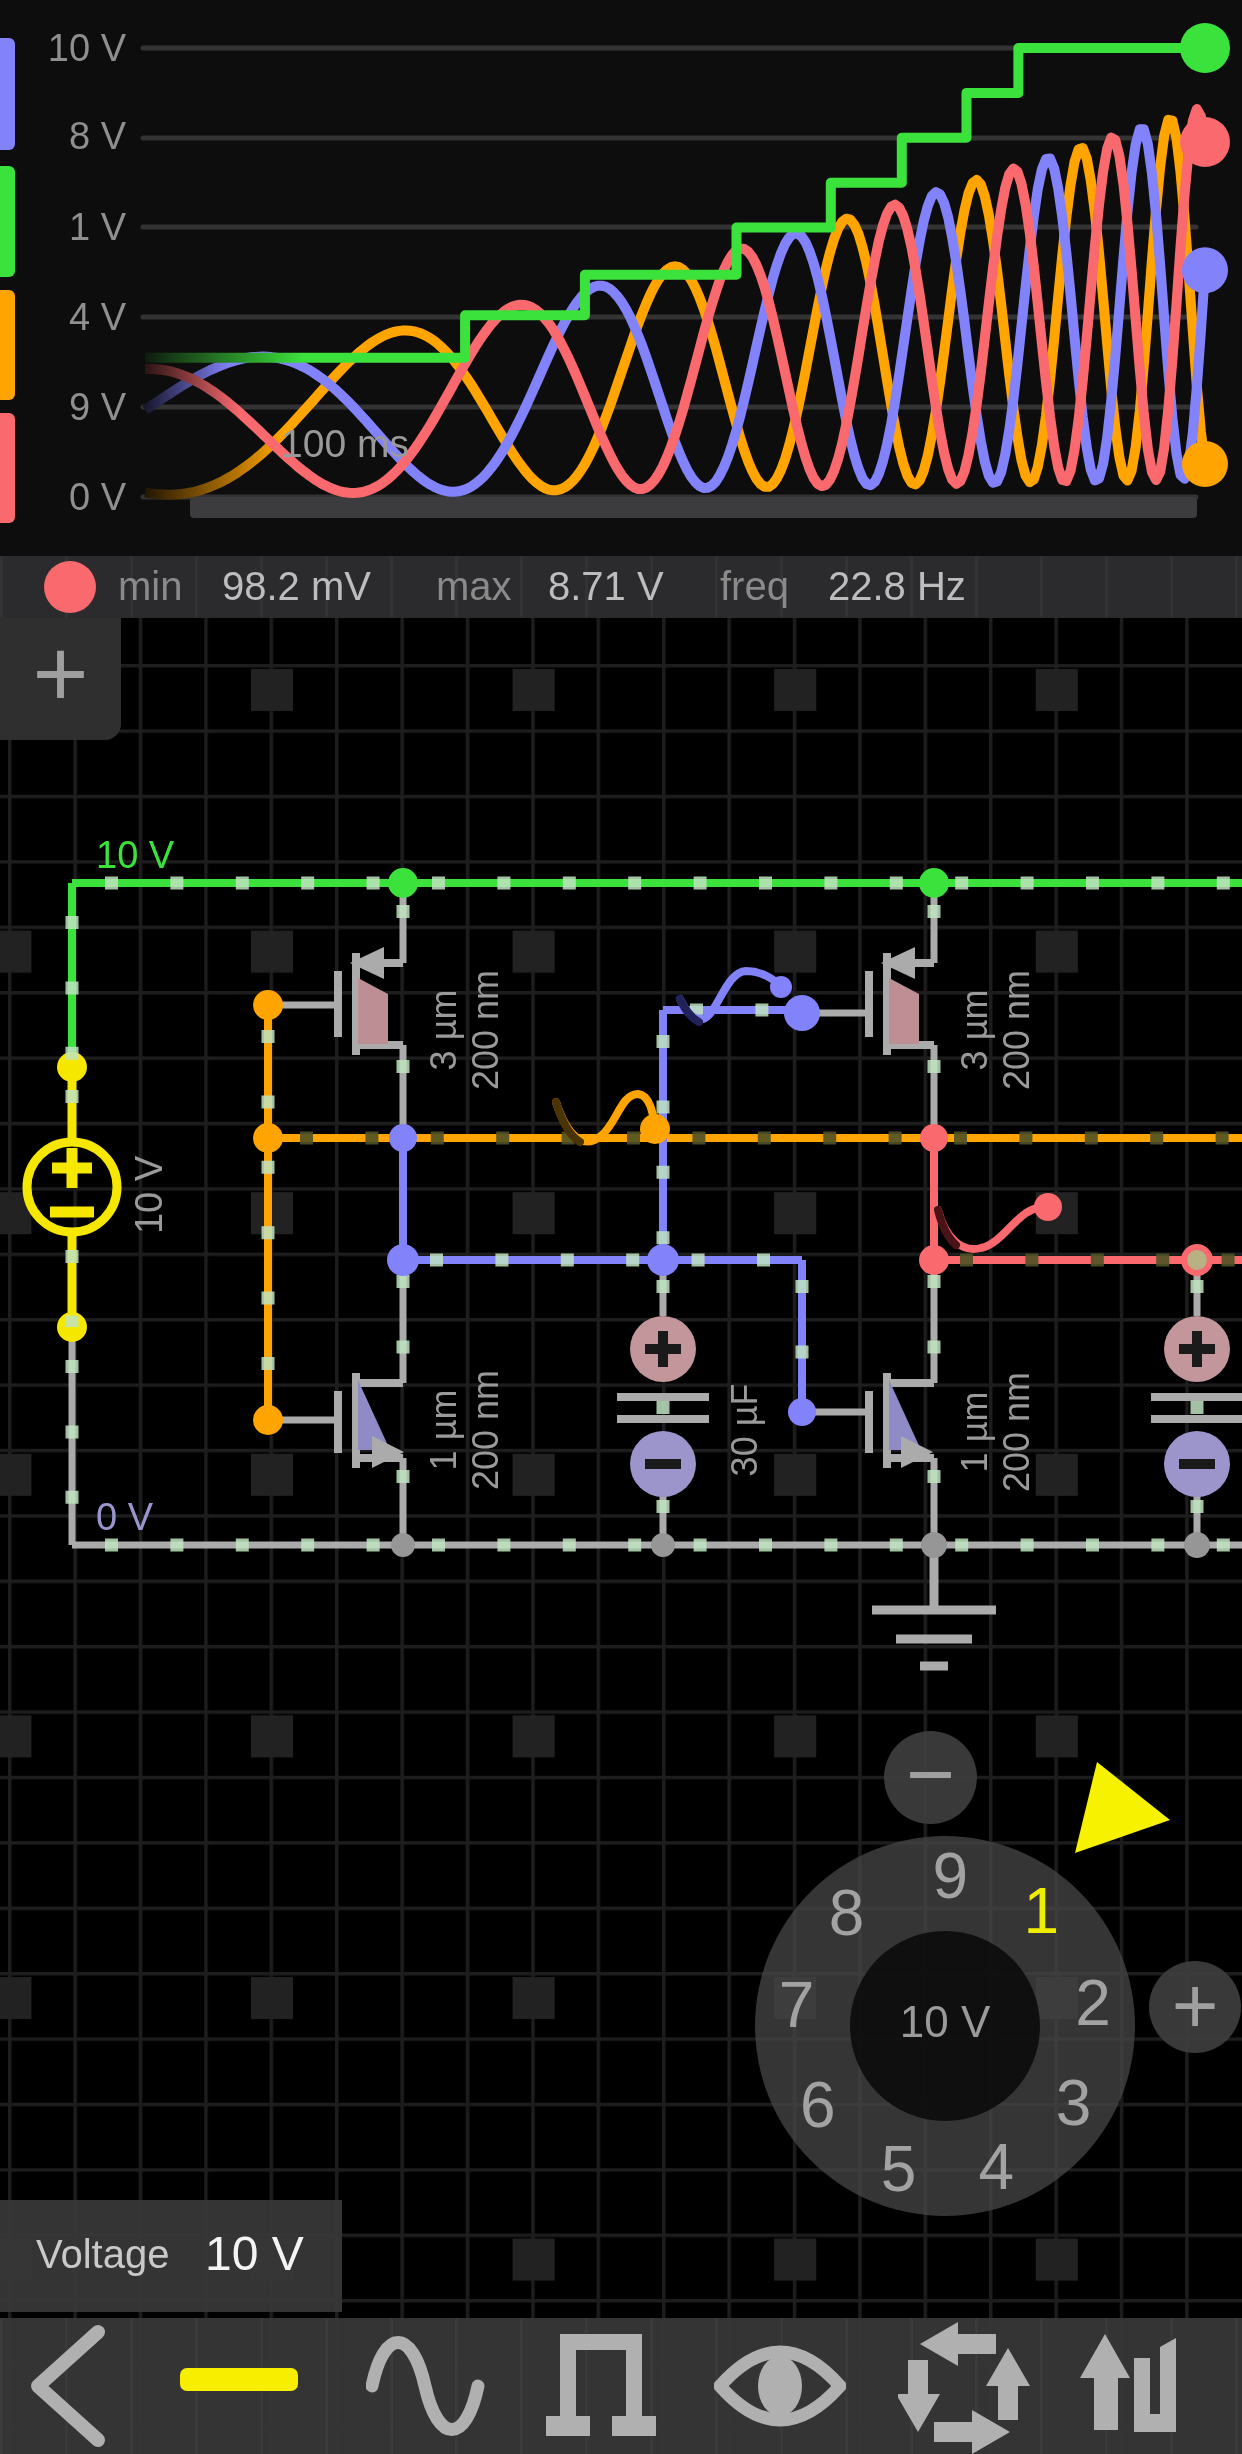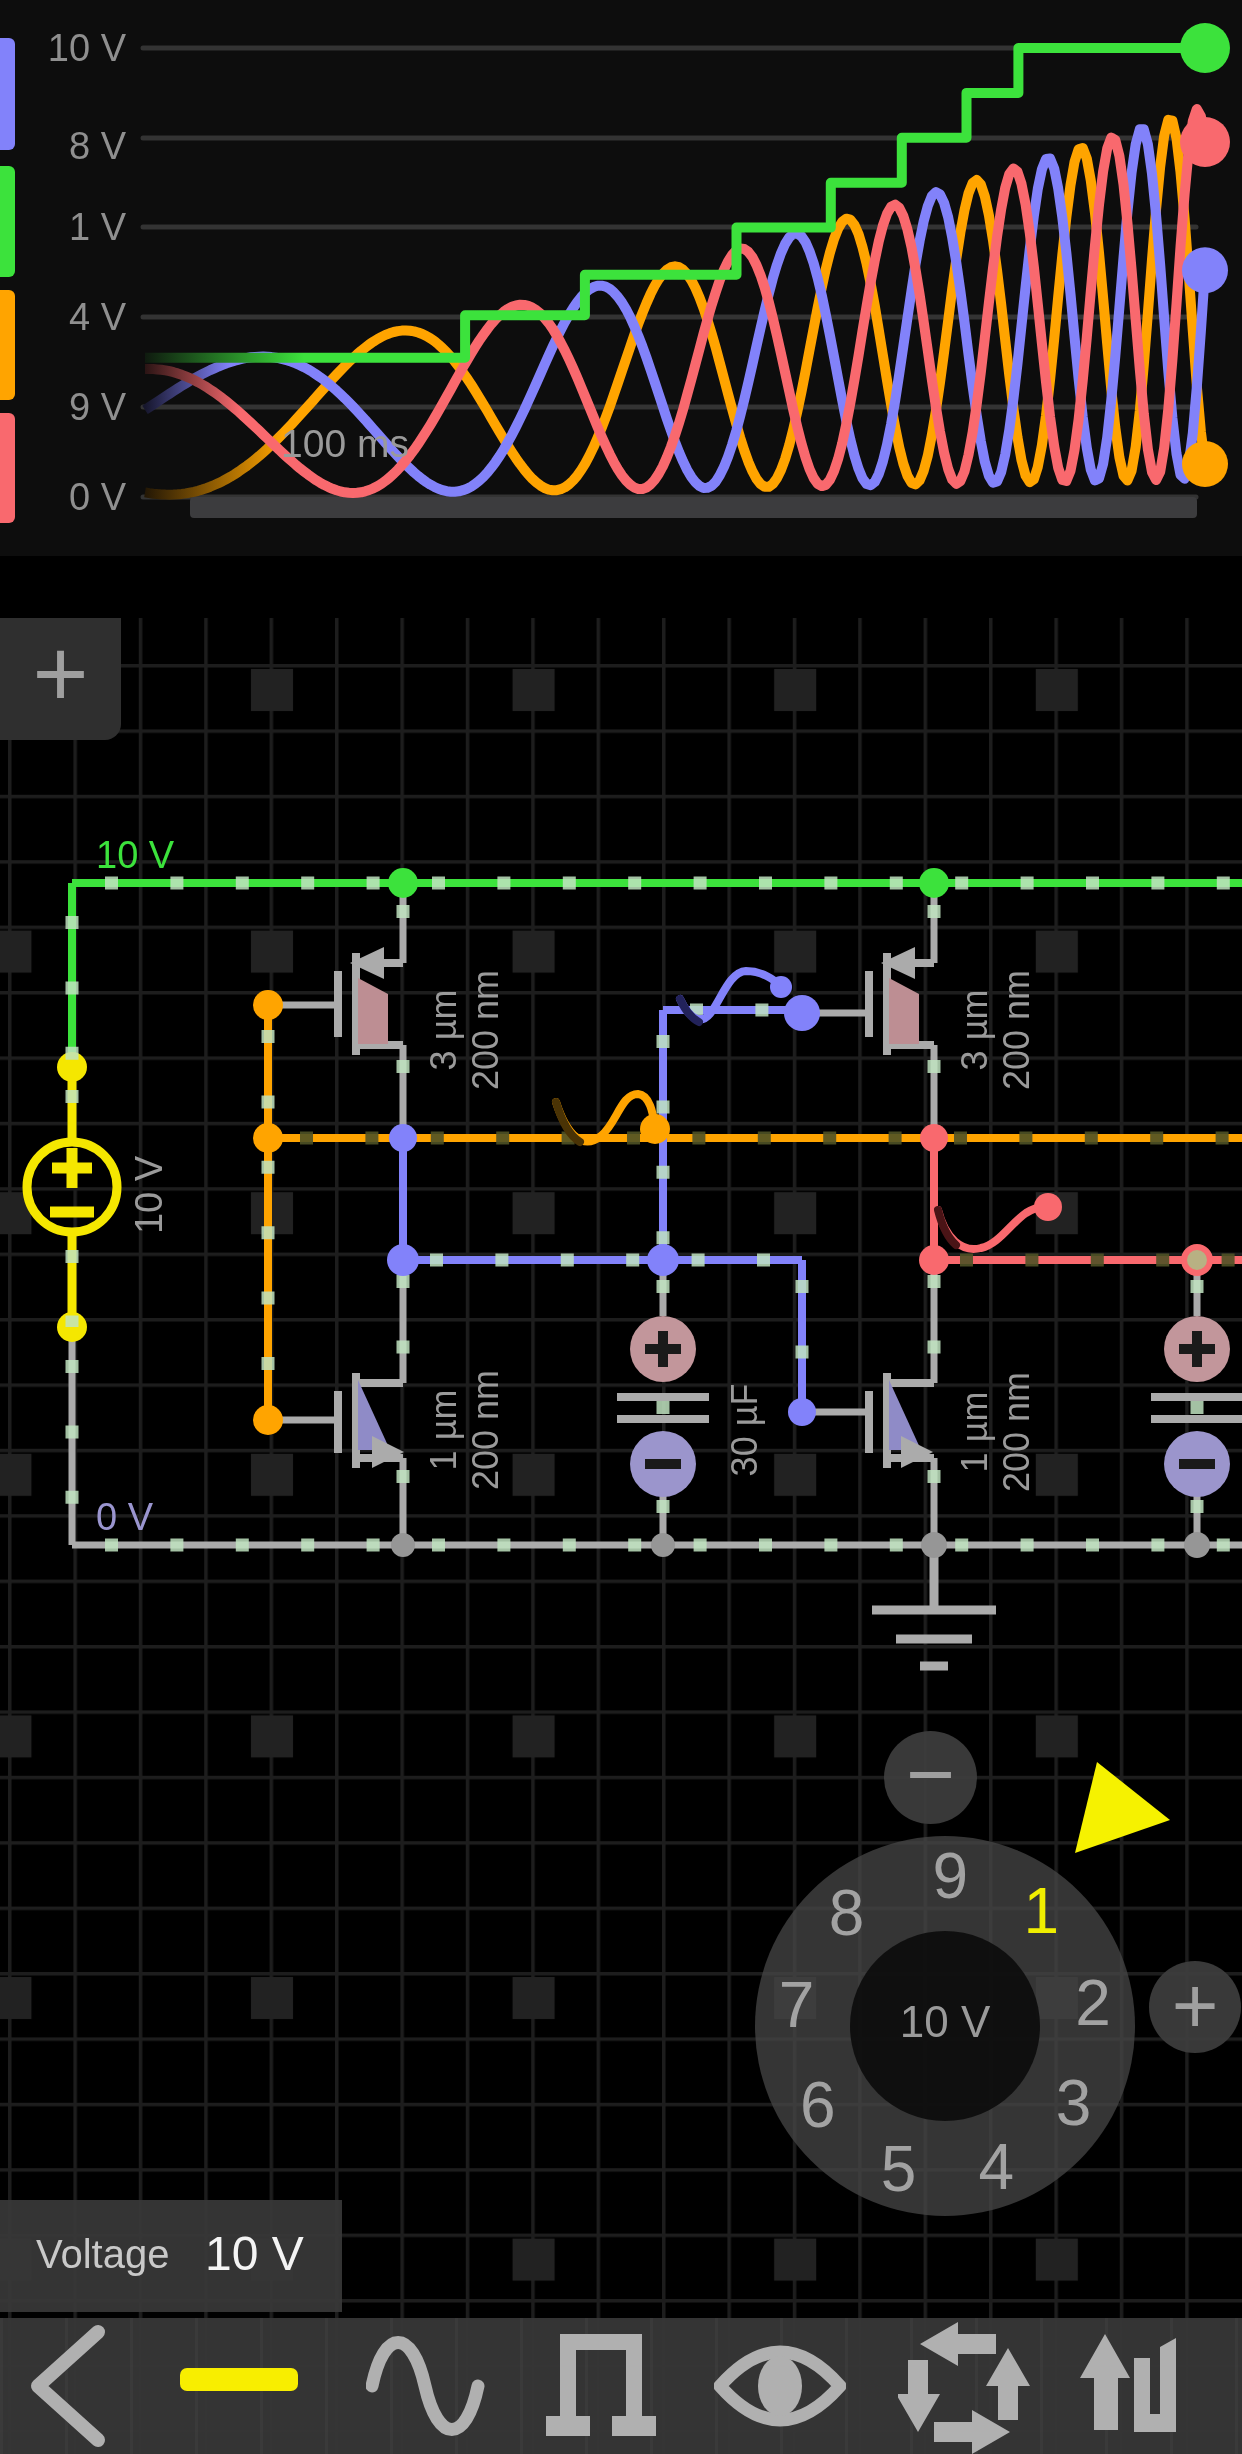--- a/index.html
+++ b/index.html
@@ -87,33 +87,42 @@
       <path id="wave-blue" d="M145.0,409.9 L149.1,407.2 L153.2,404.5 L157.2,401.8 L161.3,399.1 L165.4,396.4 L169.5,393.7 L173.5,391.1 L177.6,388.5 L181.7,385.9 L185.8,383.4 L189.8,381.0 L193.9,378.7 L198.0,376.4 L202.1,374.2 L206.2,372.1 L210.2,370.1 L214.3,368.3 L218.4,366.5 L222.5,364.9 L226.5,363.3 L230.6,362.0 L234.7,360.7 L238.8,359.6 L242.8,358.7 L246.9,357.9 L251.0,357.3 L255.1,356.9 L259.2,356.7 L263.2,356.6 L267.3,356.7 L271.4,357.1 L275.5,357.6 L279.5,358.3 L283.6,359.3 L287.7,360.4 L291.8,361.8 L295.8,363.4 L299.9,365.2 L304.0,367.2 L308.1,369.4 L312.2,371.8 L316.2,374.5 L320.3,377.3 L324.4,380.3 L328.5,383.6 L332.5,387.0 L336.6,390.6 L340.7,394.4 L344.8,398.3 L348.8,402.3 L352.9,406.5 L357.0,410.9 L361.1,415.3 L365.2,419.8 L369.2,424.4 L373.3,429.0 L377.4,433.6 L381.5,438.3 L385.5,442.9 L389.6,447.5 L393.7,452.0 L397.8,456.4 L401.8,460.7 L405.9,464.8 L410.0,468.7 L414.1,472.5 L418.2,476.0 L422.2,479.2 L426.3,482.1 L430.4,484.7 L434.5,486.9 L438.5,488.8 L442.6,490.2 L446.7,491.2 L450.8,491.7 L454.8,491.7 L458.9,491.3 L463.0,490.2 L467.1,488.7 L471.2,486.6 L475.2,483.9 L479.3,480.6 L483.4,476.8 L487.5,472.4 L491.5,467.4 L495.6,461.9 L499.7,455.9 L503.8,449.3 L507.8,442.3 L511.9,434.8 L516.0,426.9 L520.1,418.6 L524.2,410.1 L528.2,401.2 L532.3,392.2 L536.4,383.1 L540.5,373.9 L544.5,364.7 L548.6,355.6 L552.7,346.7 L556.8,338.1 L560.8,329.8 L564.9,322.0 L569.0,314.7 L573.1,308.1 L577.2,302.1 L581.2,297.0 L585.3,292.7 L589.4,289.4 L593.5,287.1 L597.5,285.8 L601.6,285.7 L605.7,286.7 L609.8,288.9 L613.8,292.3 L617.9,296.8 L622.0,302.5 L626.1,309.3 L630.2,317.2 L634.2,326.1 L638.3,335.9 L642.4,346.4 L646.5,357.7 L650.5,369.5 L654.6,381.6 L658.7,394.0 L662.8,406.4 L666.8,418.6 L670.9,430.4 L675.0,441.7 L679.1,452.2 L683.2,461.7 L687.2,470.0 L691.3,476.9 L695.4,482.3 L699.5,486.0 L703.5,487.9 L707.6,487.8 L711.7,485.7 L715.8,481.6 L719.8,475.3 L723.9,467.1 L728.0,456.9 L732.1,444.8 L736.2,431.1 L740.2,415.9 L744.3,399.5 L748.4,382.2 L752.5,364.2 L756.5,346.1 L760.6,328.0 L764.7,310.4 L768.8,293.8 L772.8,278.4 L776.9,264.8 L781.0,253.2 L785.1,244.0 L789.2,237.5 L793.2,233.9 L797.3,233.5 L801.4,236.2 L805.5,242.1 L809.5,251.2 L813.6,263.2 L817.7,278.1 L821.8,295.3 L825.8,314.5 L829.9,335.2 L834.0,356.8 L838.1,378.7 L842.2,400.2 L846.2,420.6 L850.3,439.3 L854.4,455.5 L858.5,468.7 L862.5,478.4 L866.6,484.0 L870.7,485.2 L874.8,481.9 L878.8,473.9 L882.9,461.4 L887.0,444.7 L891.1,424.2 L895.2,400.5 L899.2,374.3 L903.3,346.6 L907.4,318.4 L911.5,290.7 L915.5,264.5 L919.6,241.1 L923.7,221.3 L927.8,206.0 L931.8,196.1 L935.9,192.1 L940.0,194.4 L944.1,202.9 L948.2,217.4 L952.2,237.6 L956.3,262.5 L960.4,291.1 L964.5,322.2 L968.5,354.4 L972.6,386.0 L976.7,415.4 L980.8,441.1 L984.8,461.7 L988.9,475.8 L993.0,482.6 L997.1,481.4 L1001.2,472.0 L1005.2,454.6 L1009.3,429.9 L1013.4,399.1 L1017.5,363.7 L1021.5,325.6 L1025.6,286.8 L1029.7,249.6 L1033.8,216.3 L1037.8,188.9 L1041.9,169.4 L1046.0,159.0 L1050.1,158.6 L1054.2,168.6 L1058.2,188.6 L1062.3,217.4 L1066.4,253.3 L1070.5,294.0 L1074.5,336.8 L1078.6,378.8 L1082.7,416.8 L1086.8,448.0 L1090.8,469.8 L1094.9,480.4 L1099.0,478.5 L1103.1,464.0 L1107.2,437.5 L1111.2,400.7 L1115.3,356.2 L1119.4,307.3 L1123.5,257.7 L1127.5,211.5 L1131.6,172.6 L1135.7,144.3 L1139.8,129.3 L1143.8,129.2 L1147.9,144.4 L1152.0,173.9 L1156.1,215.2 L1160.2,265.0 L1164.2,318.7 L1168.3,371.4 L1172.4,418.0 L1176.5,453.8 L1180.5,474.8 L1184.6,478.7 L1188.7,464.5 L1192.8,433.1 L1196.8,387.2 L1200.9,331.0 L1205.0,270.2" fill="none" stroke="url(#fade-blue)" stroke-width="10" stroke-linejoin="round"></path>
       <path id="wave-red" d="M145.0,369.0 L149.1,369.0 L153.2,369.1 L157.2,369.4 L161.3,369.8 L165.4,370.4 L169.5,371.2 L173.5,372.2 L177.6,373.4 L181.7,374.8 L185.8,376.4 L189.8,378.1 L193.9,380.1 L198.0,382.2 L202.1,384.5 L206.2,386.9 L210.2,389.6 L214.3,392.3 L218.4,395.3 L222.5,398.3 L226.5,401.5 L230.6,404.9 L234.7,408.3 L238.8,411.8 L242.8,415.5 L246.9,419.2 L251.0,423.0 L255.1,426.8 L259.2,430.7 L263.2,434.6 L267.3,438.5 L271.4,442.4 L275.5,446.3 L279.5,450.2 L283.6,454.0 L287.7,457.7 L291.8,461.3 L295.8,464.9 L299.9,468.3 L304.0,471.5 L308.1,474.6 L312.2,477.5 L316.2,480.3 L320.3,482.8 L324.4,485.1 L328.5,487.1 L332.5,488.8 L336.6,490.3 L340.7,491.5 L344.8,492.3 L348.8,492.8 L352.9,493.0 L357.0,492.8 L361.1,492.3 L365.2,491.3 L369.2,490.0 L373.3,488.3 L377.4,486.2 L381.5,483.7 L385.5,480.8 L389.6,477.5 L393.7,473.8 L397.8,469.7 L401.8,465.3 L405.9,460.5 L410.0,455.3 L414.1,449.8 L418.2,443.9 L422.2,437.8 L426.3,431.4 L430.4,424.8 L434.5,417.9 L438.5,410.9 L442.6,403.8 L446.7,396.5 L450.8,389.2 L454.8,381.9 L458.9,374.6 L463.0,367.4 L467.1,360.4 L471.2,353.5 L475.2,346.9 L479.3,340.5 L483.4,334.6 L487.5,329.0 L491.5,323.8 L495.6,319.2 L499.7,315.2 L503.8,311.7 L507.8,308.9 L511.9,306.8 L516.0,305.4 L520.1,304.7 L524.2,304.9 L528.2,305.9 L532.3,307.7 L536.4,310.3 L540.5,313.7 L544.5,318.0 L548.6,323.0 L552.7,328.9 L556.8,335.5 L560.8,342.7 L564.9,350.6 L569.0,359.1 L573.1,368.1 L577.2,377.5 L581.2,387.1 L585.3,397.0 L589.4,407.0 L593.5,417.0 L597.5,426.8 L601.6,436.4 L605.7,445.5 L609.8,454.2 L613.8,462.1 L617.9,469.3 L622.0,475.5 L626.1,480.7 L630.2,484.7 L634.2,487.5 L638.3,488.9 L642.4,488.9 L646.5,487.5 L650.5,484.5 L654.6,480.0 L658.7,473.9 L662.8,466.4 L666.8,457.4 L670.9,447.0 L675.0,435.4 L679.1,422.7 L683.2,409.1 L687.2,394.7 L691.3,379.7 L695.4,364.4 L699.5,349.0 L703.5,333.8 L707.6,319.0 L711.7,304.9 L715.8,291.9 L719.8,280.1 L723.9,269.9 L728.0,261.4 L732.1,254.9 L736.2,250.5 L740.2,248.5 L744.3,249.0 L748.4,251.9 L752.5,257.3 L756.5,265.1 L760.6,275.3 L764.7,287.7 L768.8,302.0 L772.8,318.0 L776.9,335.3 L781.0,353.6 L785.1,372.4 L789.2,391.2 L793.2,409.6 L797.3,427.1 L801.4,443.2 L805.5,457.3 L809.5,469.0 L813.6,478.0 L817.7,483.8 L821.8,486.1 L825.8,484.9 L829.9,479.9 L834.0,471.2 L838.1,458.9 L842.2,443.2 L846.2,424.6 L850.3,403.4 L854.4,380.2 L858.5,355.8 L862.5,330.7 L866.6,306.0 L870.7,282.2 L874.8,260.4 L878.8,241.2 L882.9,225.5 L887.0,213.8 L891.1,206.7 L895.2,204.6 L899.2,207.7 L903.3,216.0 L907.4,229.3 L911.5,247.2 L915.5,269.2 L919.6,294.4 L923.7,321.9 L927.8,350.6 L931.8,379.3 L935.9,406.7 L940.0,431.6 L944.1,452.7 L948.2,469.1 L952.2,479.6 L956.3,483.8 L960.4,481.0 L964.5,471.4 L968.5,454.9 L972.6,432.4 L976.7,404.5 L980.8,372.6 L984.8,338.1 L988.9,302.7 L993.0,268.2 L997.1,236.4 L1001.2,209.1 L1005.2,187.8 L1009.3,173.9 L1013.4,168.4 L1017.5,171.7 L1021.5,183.9 L1025.6,204.5 L1029.7,232.5 L1033.8,266.3 L1037.8,304.0 L1041.9,343.4 L1046.0,381.9 L1050.1,417.1 L1054.2,446.4 L1058.2,467.9 L1062.3,479.8 L1066.4,480.9 L1070.5,470.9 L1074.5,450.0 L1078.6,419.5 L1082.7,381.0 L1086.8,337.3 L1090.8,291.1 L1094.9,245.9 L1099.0,205.1 L1103.1,171.7 L1107.2,148.5 L1111.2,137.6 L1115.3,140.1 L1119.4,156.0 L1123.5,184.6 L1127.5,223.5 L1131.6,269.9 L1135.7,320.0 L1139.8,369.4 L1143.8,413.9 L1147.9,449.3 L1152.0,472.1 L1156.1,480.0 L1160.2,471.7 L1164.2,447.5 L1168.3,409.1 L1172.4,359.8 L1176.5,304.0 L1180.5,246.8 L1184.6,193.9 L1188.7,150.4 L1192.8,121.1 L1196.8,109.1 L1200.9,116.2 L1205.0,142.0" fill="none" stroke="url(#fade-red)" stroke-width="10" stroke-linejoin="round"></path>
       <path id="stair" d="M145,357.81H465.1V315.2H584.9V274.7H736.5V227.6H830.8V182.7H901.8V137.8H966.5V92.9H1018.4V48.0H1205.0" fill="none" stroke="url(#fade-green)" stroke-width="10" stroke-linejoin="round"></path>
       <circle id="dot-orange" r="23" fill="#ffa400" cx="1205.0" cy="464.0"></circle>
       <circle id="dot-blue" r="23" fill="#8282fa" cx="1205.0" cy="270.2"></circle>
       <circle id="dot-red" r="25" fill="#f9696e" cx="1205.0" cy="142.0"></circle>
       <circle id="stair-dot" r="25" fill="#3ce23c" cx="1205" cy="48"></circle>
     </svg>
 
     <div class="axis-label" style="top:24px">10 V</div>
-    <div class="axis-label" style="top:122px">8 V</div>
+    <div class="axis-label" style="top:112px">8 V</div>
     <div class="axis-label" style="top:203px">1 V</div>
     <div class="axis-label" style="top:293px">4 V</div>
     <div class="axis-label" style="top:383px">9 V</div>
     <div class="axis-label" style="top:473px">0 V</div>
     <div id="time-label">100 ms</div>
 
     <div class="legend-bar" style="top:38px;height:112px;background:#8282fa"></div>
     <div class="legend-bar" style="top:166px;height:111px;background:#3ce23c"></div>
     <div class="legend-bar" style="top:290px;height:110px;background:#ffa400"></div>
     <div class="legend-bar" style="top:413px;height:110px;background:#f9696e"></div>
   </div>
 
+  <div id="stats">
+    <div class="probe-dot" style="background:#f9696e"></div>
+    <span style="left:118px">min</span>
+    <span class="val" style="left:222px">98.2 mV</span>
+    <span style="left:436px">max</span>
+    <span class="val" style="left:548px">8.71 V</span>
+    <span style="left:720px">freq</span>
+    <span class="val" style="left:828px">22.8 Hz</span>
+  </div>
 
   <svg id="canvas" viewBox="0 618 1242 1836" width="1242" height="1836">
     <defs>
       <pattern id="grid" width="65.4" height="65.4" patternUnits="userSpaceOnUse" patternTransform="translate(8,10)">
         <path d="M0,0 H65.4 M0,0 V65.4" stroke="#1d1d1d" stroke-width="7" fill="none"></path>
       </pattern>
       <pattern id="blobs" width="261.6" height="261.6" patternUnits="userSpaceOnUse" x="272" y="690">
         <rect x="-21" y="-21" width="42" height="42" fill="#222222"></rect>
         <rect x="240.6" y="-21" width="42" height="42" fill="#222222"></rect>
         <rect x="-21" y="240.6" width="42" height="42" fill="#222222"></rect>

